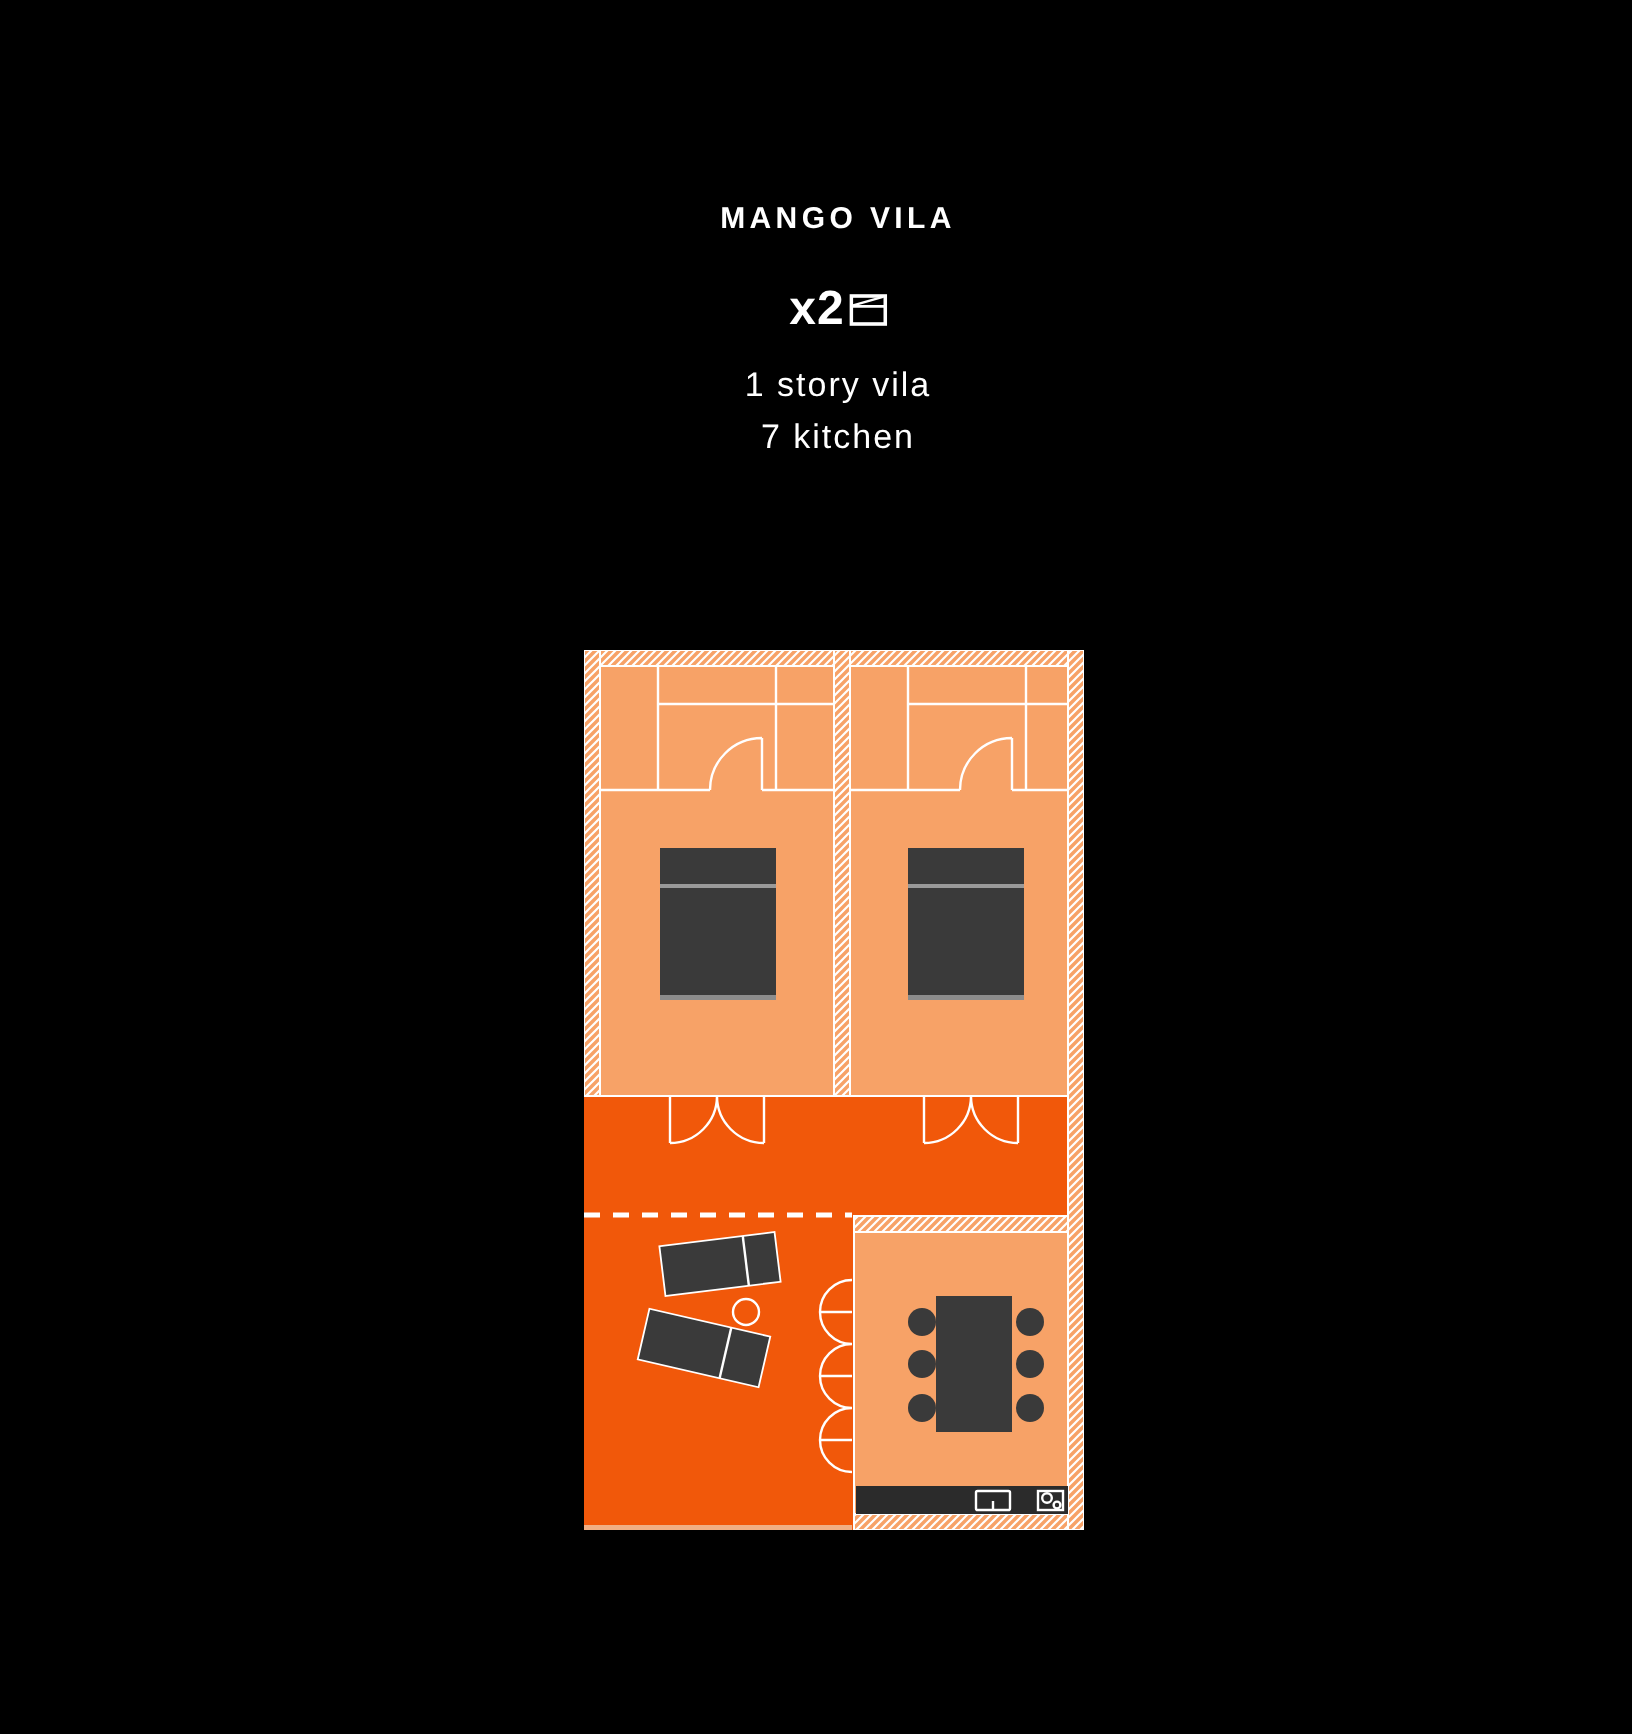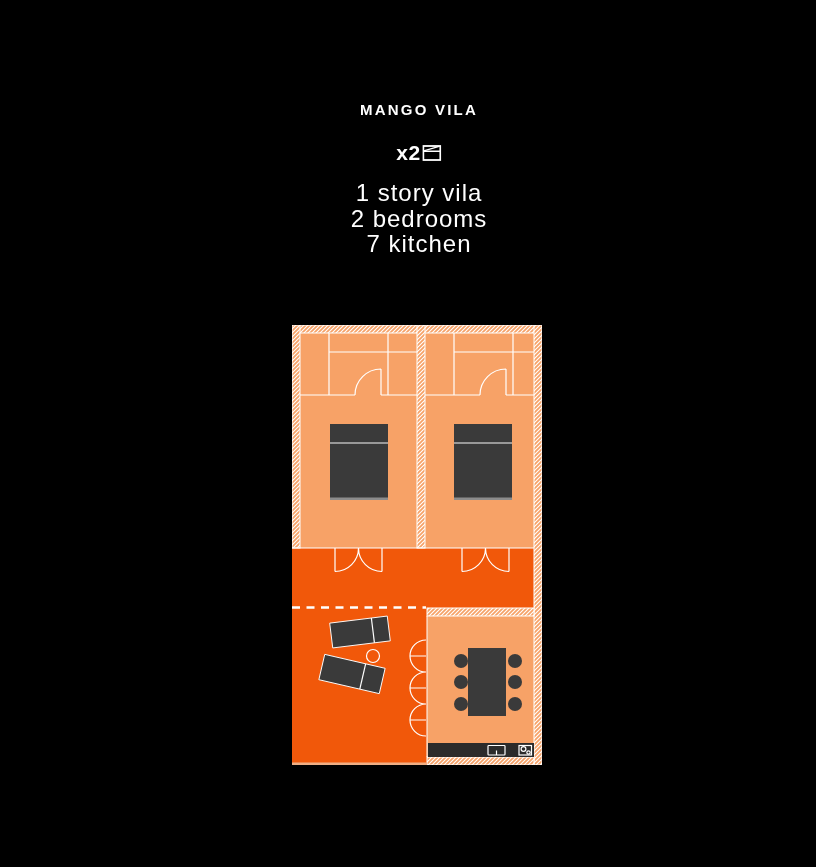--- a/index.html
+++ b/index.html
@@ -22,24 +22,24 @@
   }
   .title{
     position:absolute;top:101px;left:419px;transform:translateX(-50%);
     margin:0;color:var(--text-white);font-size:15px;font-weight:700;
     letter-spacing:2.2px;white-space:nowrap;
   }
   .qty-row{
     position:absolute;top:141px;left:419px;transform:translateX(-50%);
     display:flex;align-items:center;gap:2px;color:var(--text-white);
   }
-  .qty-label{font-size:21px;font-weight:700;letter-spacing:0.5px;}
+  .qty-label{font-size:24px;font-weight:700;letter-spacing:0.5px;}
   .features{
     position:absolute;top:180px;left:419px;transform:translateX(-50%);
-    color:var(--text-white);font-size:24px;line-height:25.5px;
+    color:var(--text-white);font-size:17px;line-height:25.5px;
     letter-spacing:1px;text-align:center;white-space:nowrap;font-weight:400;
   }
   .plan{position:absolute;left:292px;top:325px;width:250px;height:440px;}
 
   
   .peach{fill:var(--floor-light);}
   .deck{fill:var(--deck-orange);}
   .wall{fill:url(#hatch);stroke:var(--line-white);stroke-width:1;}
   .wline{stroke:var(--line-white);stroke-width:1.2;fill:none;}
   .wline-thin{stroke:var(--line-white);stroke-width:1;fill:none;}
@@ -61,21 +61,20 @@
   <span class="qty-label">x2</span>
   <svg width="19" height="16" viewBox="0 0 19 16">
     <rect x="1" y="1" width="17" height="14" fill="none" stroke="#fff" stroke-width="1.8"></rect>
     <line x1="1" y1="6.2" x2="18" y2="6.2" stroke="#fff" stroke-width="1.4"></line>
     <line x1="1.5" y1="5.8" x2="16.8" y2="1.4" stroke="#fff" stroke-width="1.2"></line>
   </svg>
 </div>
 
 <div class="features">
   <div>1 story vila</div>
-  <div>2 bedrooms</div>
   <div>7 kitchen</div>
 </div>
 
 <svg class="plan" viewBox="0 0 250 440">
   <defs>
     <pattern id="hatch" width="4" height="4" patternUnits="userSpaceOnUse">
       <rect width="4" height="4" fill="var(--floor-light)"></rect>
       <path d="M-1,1 l2,-2 M0,4 l4,-4 M3,5 l2,-2" stroke="#ffffff" stroke-width="1.1"></path>
     </pattern>
   </defs>

